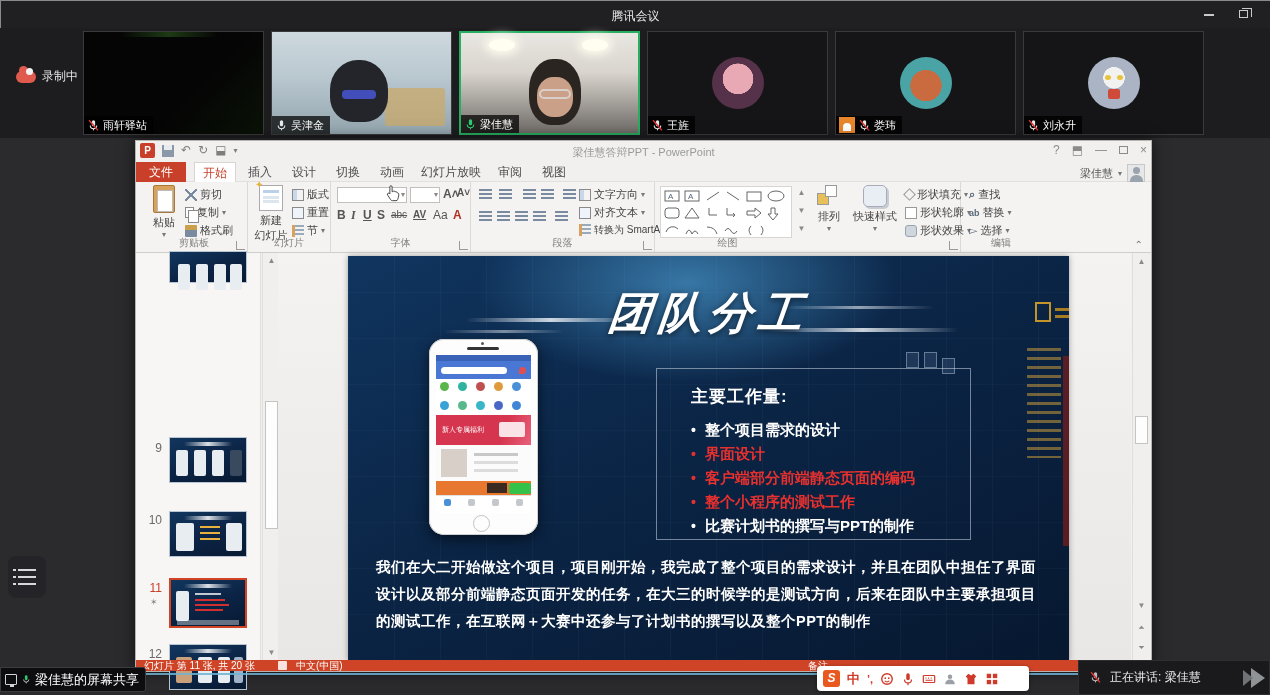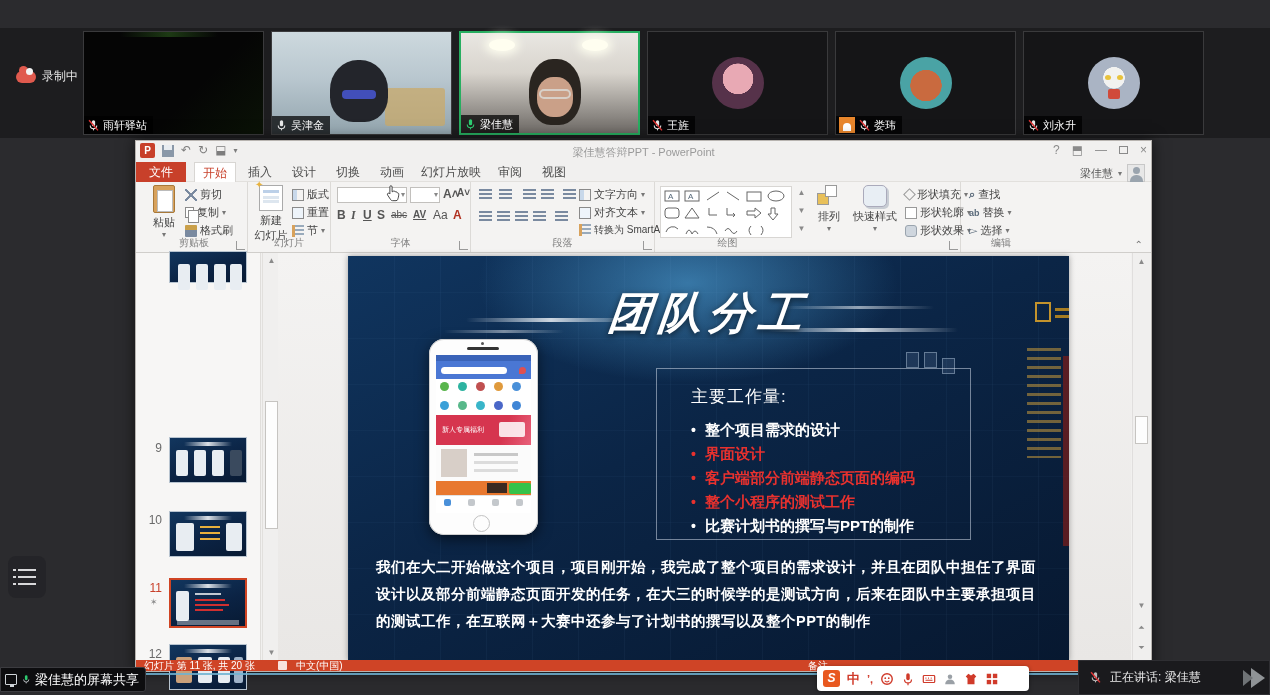--- a/index.html
+++ b/index.html
@@ -135,21 +135,21 @@
   .slide .glow { position:absolute; left:18%; top:-18%; width:420px; height:200px; border-radius:50%;
                  background:radial-gradient(closest-side,rgba(90,180,235,.55),rgba(90,180,235,0)); }
   .slide .grid { position:absolute; inset:0; opacity:.18;
      background:repeating-linear-gradient(90deg,rgba(140,190,240,.25) 0 1px,transparent 1px 46px),
                 repeating-linear-gradient(0deg,rgba(140,190,240,.2) 0 1px,transparent 1px 46px); }
   .slide-title { position:absolute; left:0; width:100%; top:28px; text-align:center; color:#fff;
                  font-size:44px; font-weight:bold; font-style:italic; letter-spacing:6px;
                  text-shadow:0 2px 6px rgba(0,0,0,.6); transform:skewX(-6deg); }
   .streak { position:absolute; height:4px; background:linear-gradient(90deg,transparent,rgba(235,240,245,.85),transparent); border-radius:2px; }
   .workbox { position:absolute; left:308px; top:112px; width:315px; height:172px; border:1px solid rgba(205,215,230,.55); }
-  .workbox h3 { color:#fff; font-size:17px; font-weight:normal; margin:16px 0 10px 34px; letter-spacing:1px; }
+  .workbox h3 { color:#fff; font-size:17px; font-weight:bold; margin:16px 0 10px 34px; letter-spacing:1px; }
   .workbox ul { list-style:none; margin-left:34px; }
   .workbox li { font-size:15px; font-weight:bold; line-height:24px; display:flex; gap:9px; }
   .workbox li .dot { font-size:14px; }
   .slide-para { position:absolute; left:28px; top:298px; width:660px; color:#fff; font-size:14.5px;
                 font-weight:bold; line-height:27px; text-align:justify; letter-spacing:.5px; }
   .deco-yellow { position:absolute; right:18px; top:46px; width:16px; height:20px; border:2px solid #d8a02a; opacity:.9; }
   .deco-yellow:before { content:""; position:absolute; left:18px; top:4px; width:26px; height:3px; background:#b8871f; box-shadow:0 7px 0 #b8871f; }
   .deco-amber { position:absolute; right:8px; top:92px; width:34px; height:110px; opacity:.55;
      background:repeating-linear-gradient(180deg,#c89a3a 0 3px,transparent 3px 9px); }
   .deco-sq { position:absolute; width:13px; height:16px; border:1px solid rgba(170,190,210,.5); background:rgba(120,150,190,.18); }
@@ -217,20 +217,25 @@
      repeating-linear-gradient(180deg,#d8d8da 0 2px,transparent 2px 7px); position:relative; }
   .list-ic:before { content:""; position:absolute; left:-5px; top:0; width:3px; height:2px; background:#d8d8da; box-shadow:0 7px 0 #d8d8da,0 14px 0 #d8d8da; }
 
   .cursor-hand { position:absolute; left:384px; top:184px; z-index:60; }
 </style>
 </head>
 <body>
 
 <div id="stage">
 
+  <div class="abs titlebar">
+    <div class="ttl">腾讯会议</div>
+    <div class="winbtn" style="right:48px;"><span class="bar"></span></div>
+    <div class="winbtn" style="right:14px;"><span class="dbl"></span></div>
+  </div>
 
   <div class="abs videostrip">
     <div class="recbox">
       <span class="cloud"></span>
       <span class="reclabel">录制中</span>
     </div>
 
     <div class="vtile" style="left:83px;">
       <div class="avatarwrap cam-dark" style="position:absolute;"></div>
       <div class="nameplate">

